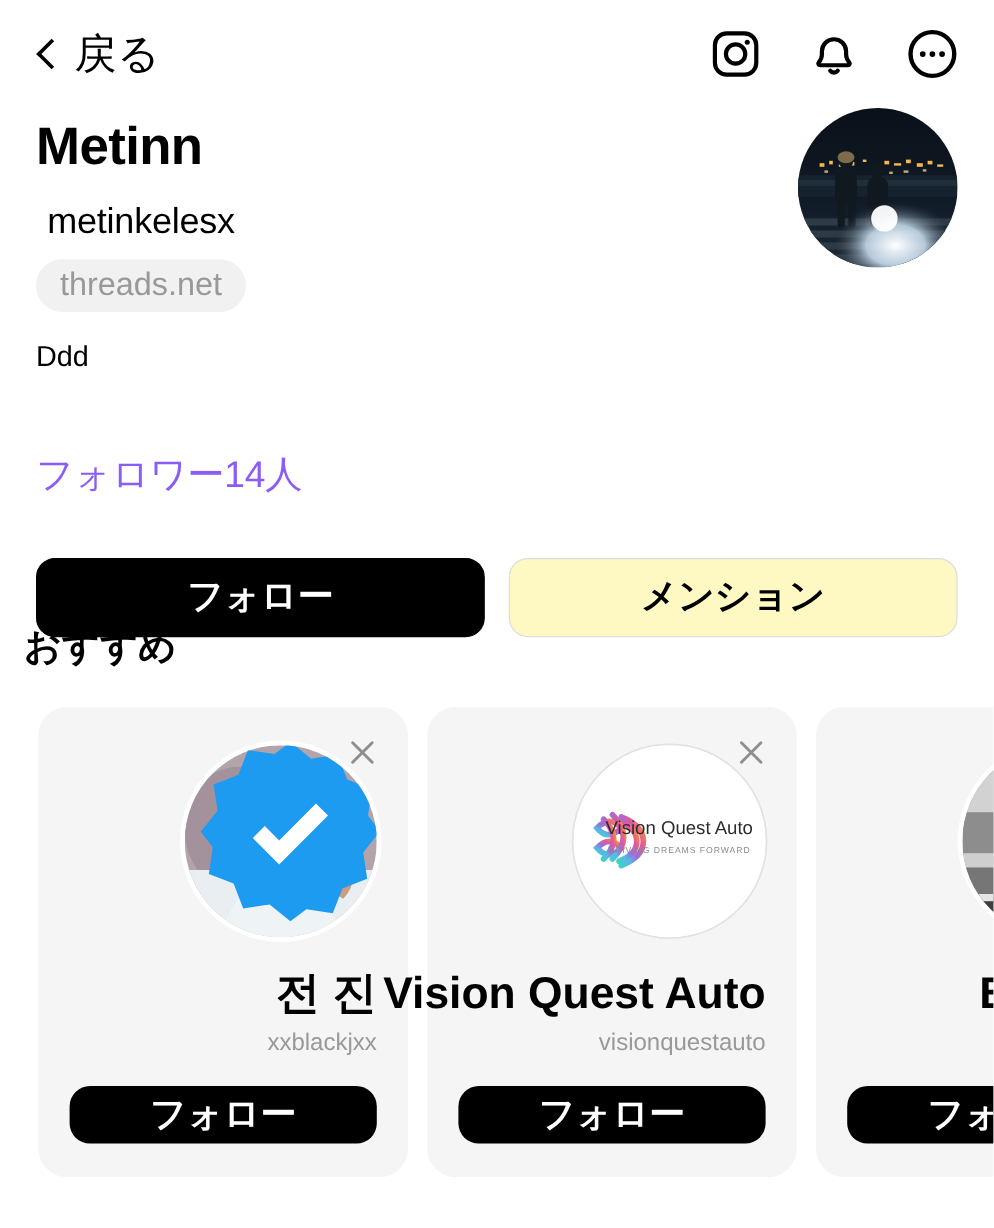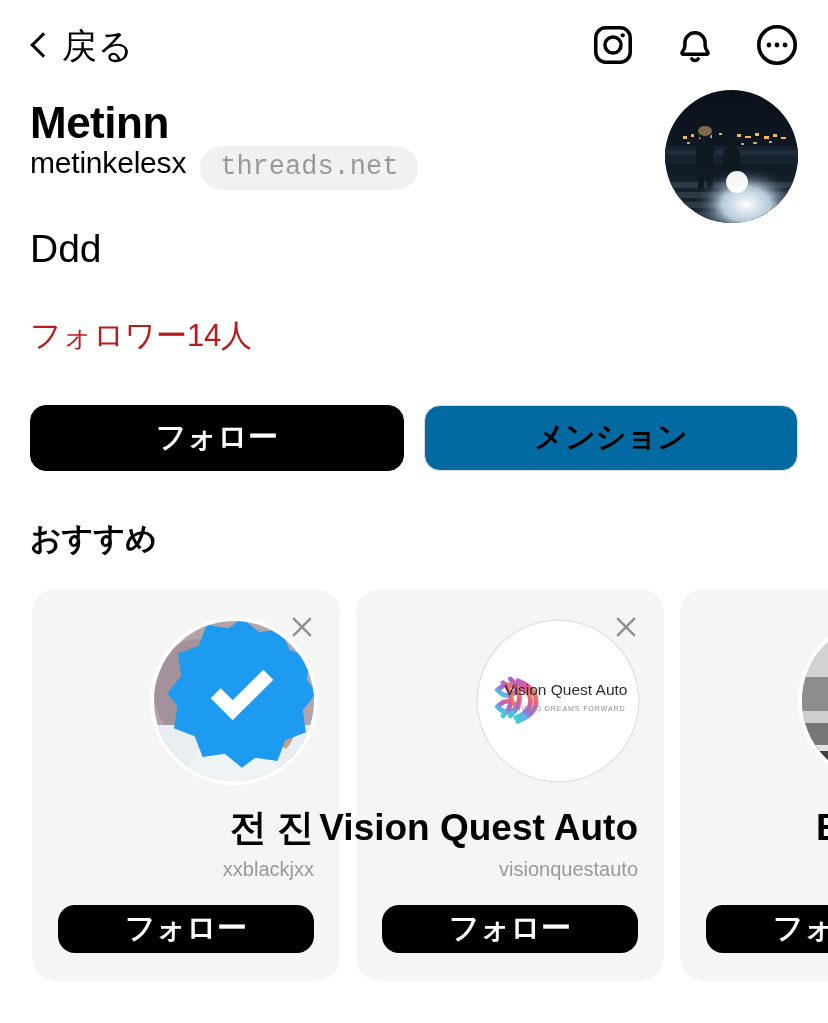--- a/index.html
+++ b/index.html
@@ -84,60 +84,61 @@
   .profile-left { padding-top: 24px; }
   .display-name {
     font-size: 44px;
     font-weight: 700;
     color: #000;
     line-height: 1.05;
     letter-spacing: -0.5px;
   }
   .handle-row {
     display: flex;
-    align-items: flex-start;
+    align-items: center;
     gap: 14px;
+    margin-top: 22px;
+    flex-direction: column;
   }
   .handle {
     font-size: 30px;
     font-weight: 400;
     color: #000;
     letter-spacing: -0.2px;
   }
   .domain-chip {
     background: #f1f1f1;
     color: #999999;
     font-size: 27px;
     border-radius: 22px;
     padding: 8px 20px 9px;
     line-height: 1;
-    font-family: Liberation Mono, monospace;
   }
   .bio {
-    margin-top: 36px;
-    font-size: 39px;
+    margin-top: 24px;
+    font-size: 24px;
     color: #000;
     line-height: 1.2;
   }
   .avatar-wrap {
     width: 133px; height: 133px;
     border-radius: 50%;
     overflow: hidden;
     margin-top: 14px;
     flex: none;
   }
   .avatar-img {
     width: 100%; height: 100%;
     display: block;
   }
 
   .followers {
-    margin-top: 42px;
+    margin-top: 62px;
     font-size: 31px;
-    color: #b91c1c;
+    color: #8b5cf6;
     letter-spacing: -0.2px;
   }
 
   
   .actions {
     display: flex;
     gap: 20px;
     margin-top: 48px;
   }
   .btn {
@@ -151,29 +152,29 @@
     font-weight: 700;
     cursor: pointer;
     user-select: none;
   }
   .btn-primary {
     background: #000000;
     color: #ffffff;
     border: 1.5px solid #000;
   }
   .btn-secondary {
-    background: #0369a1;
+    background: #fef9c3;
     color: #000000;
     border: 1.5px solid #dcdcdc;
   }
 
   
   .suggest-title {
     position: absolute;
-    top: 518px; left: 30px;
+    top: 518px; left: 20px;
     font-size: 31px;
     font-weight: 700;
     color: #000;
   }
   .cards {
     position: absolute;
     top: 589px; left: 0;
     width: 828px;
     display: flex;
     gap: 16px;

